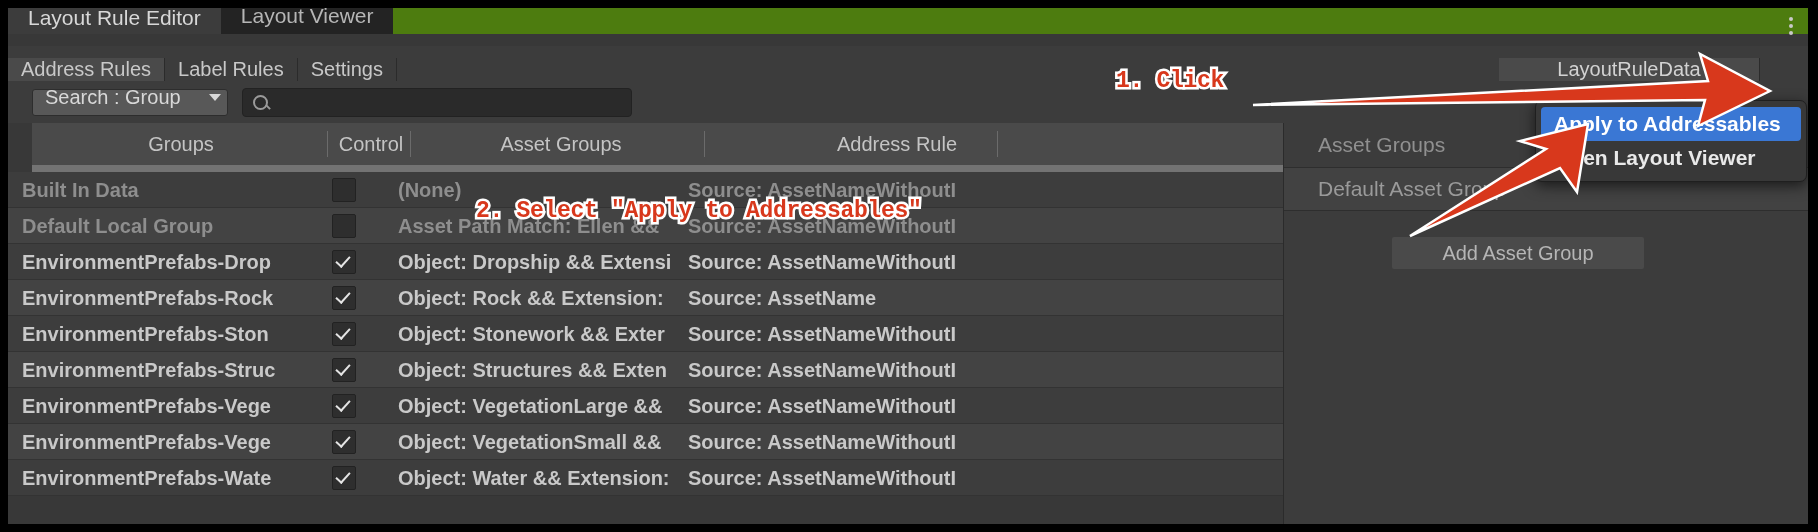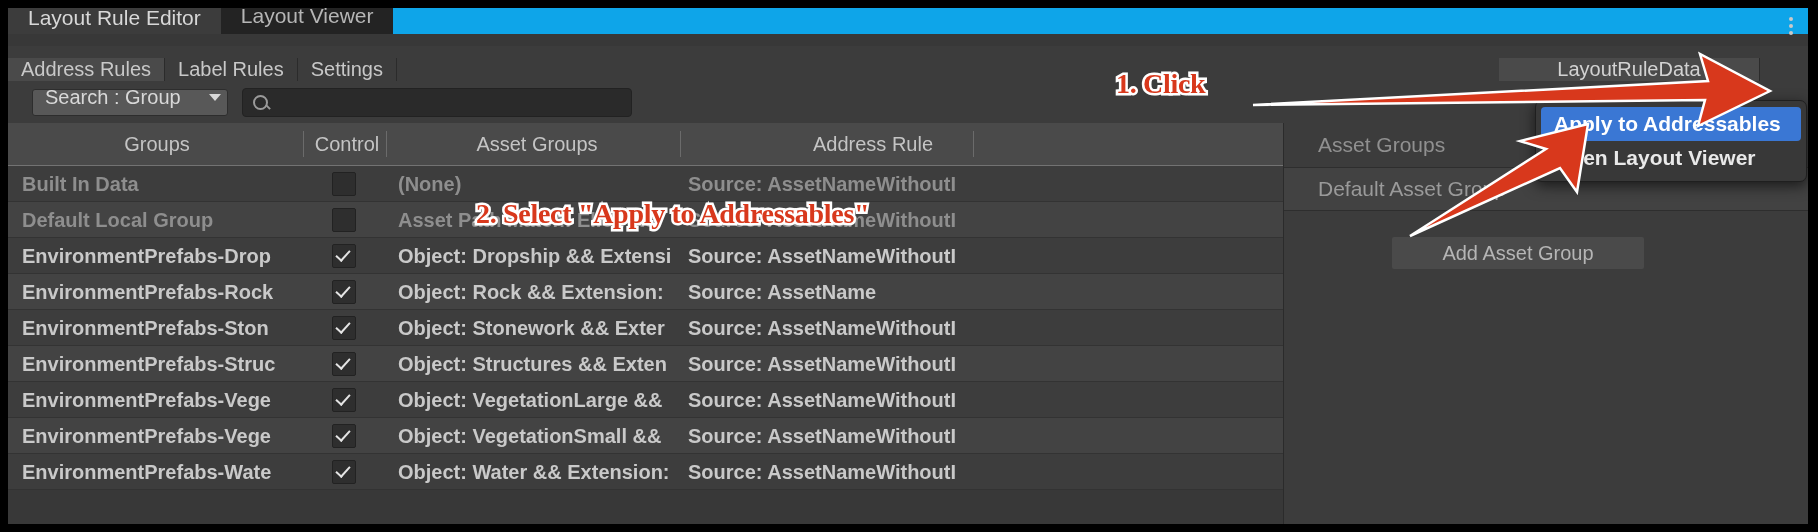--- a/index.html
+++ b/index.html
@@ -28,21 +28,21 @@
     background: #383838;
     box-sizing: border-box;
     overflow: hidden;
   }
 
   
   .tabstrip {
     position: absolute;
     left: 0; top: 0; right: 0;
     height: 26px;
-    background: #0ea5e9;
+    background: #4d7c0f;
     display: flex;
     align-items: flex-end;
   }
   .wtab {
     height: 36px;
     padding: 0 20px;
     display: flex; align-items: center;
     color: #b6b6b6;
     font-size: 21px;
     background: #232323;
@@ -194,21 +194,22 @@
     position: absolute;
     left: 0; top: 115px;
     width: 1275px; bottom: 0;
     background: #383838;
     overflow: hidden;
   }
   .thead {
     position: relative;
     height: 42px;
     background: #4a4a4a;
-    border-bottom: 1px solid #737373;
+    border-bottom: 7px solid #737373;
+    margin-left: 24px;
   }
   .th {
     position: absolute;
     top: 0; height: 42px;
     display: flex; align-items: center; justify-content: center;
     color: #c4c4c4;
     font-size: 20px;
     white-space: nowrap;
   }
   .vdiv {
@@ -326,23 +327,23 @@
   }
   .popup-item.selected {
     background: #3a77d4;
     color: #ffffff;
   }
 
   
   .anno {
     position: absolute;
     color: #d8381c;
-    font-size: 28px;
+    font-size: 23px;
     font-weight: bold;
-    font-family: Liberation Serif, serif;
+    font-family: Liberation Mono, monospace;
     white-space: nowrap;
     letter-spacing: -0.3px;
     -webkit-text-stroke: 5px #ffffff;
     paint-order: stroke fill;
     z-index: 40;
   }
   #anno-click { left: 1108px; top: 60px; }
   #anno-select { left: 468px; top: 190px; }
 
   .arrow-svg {

